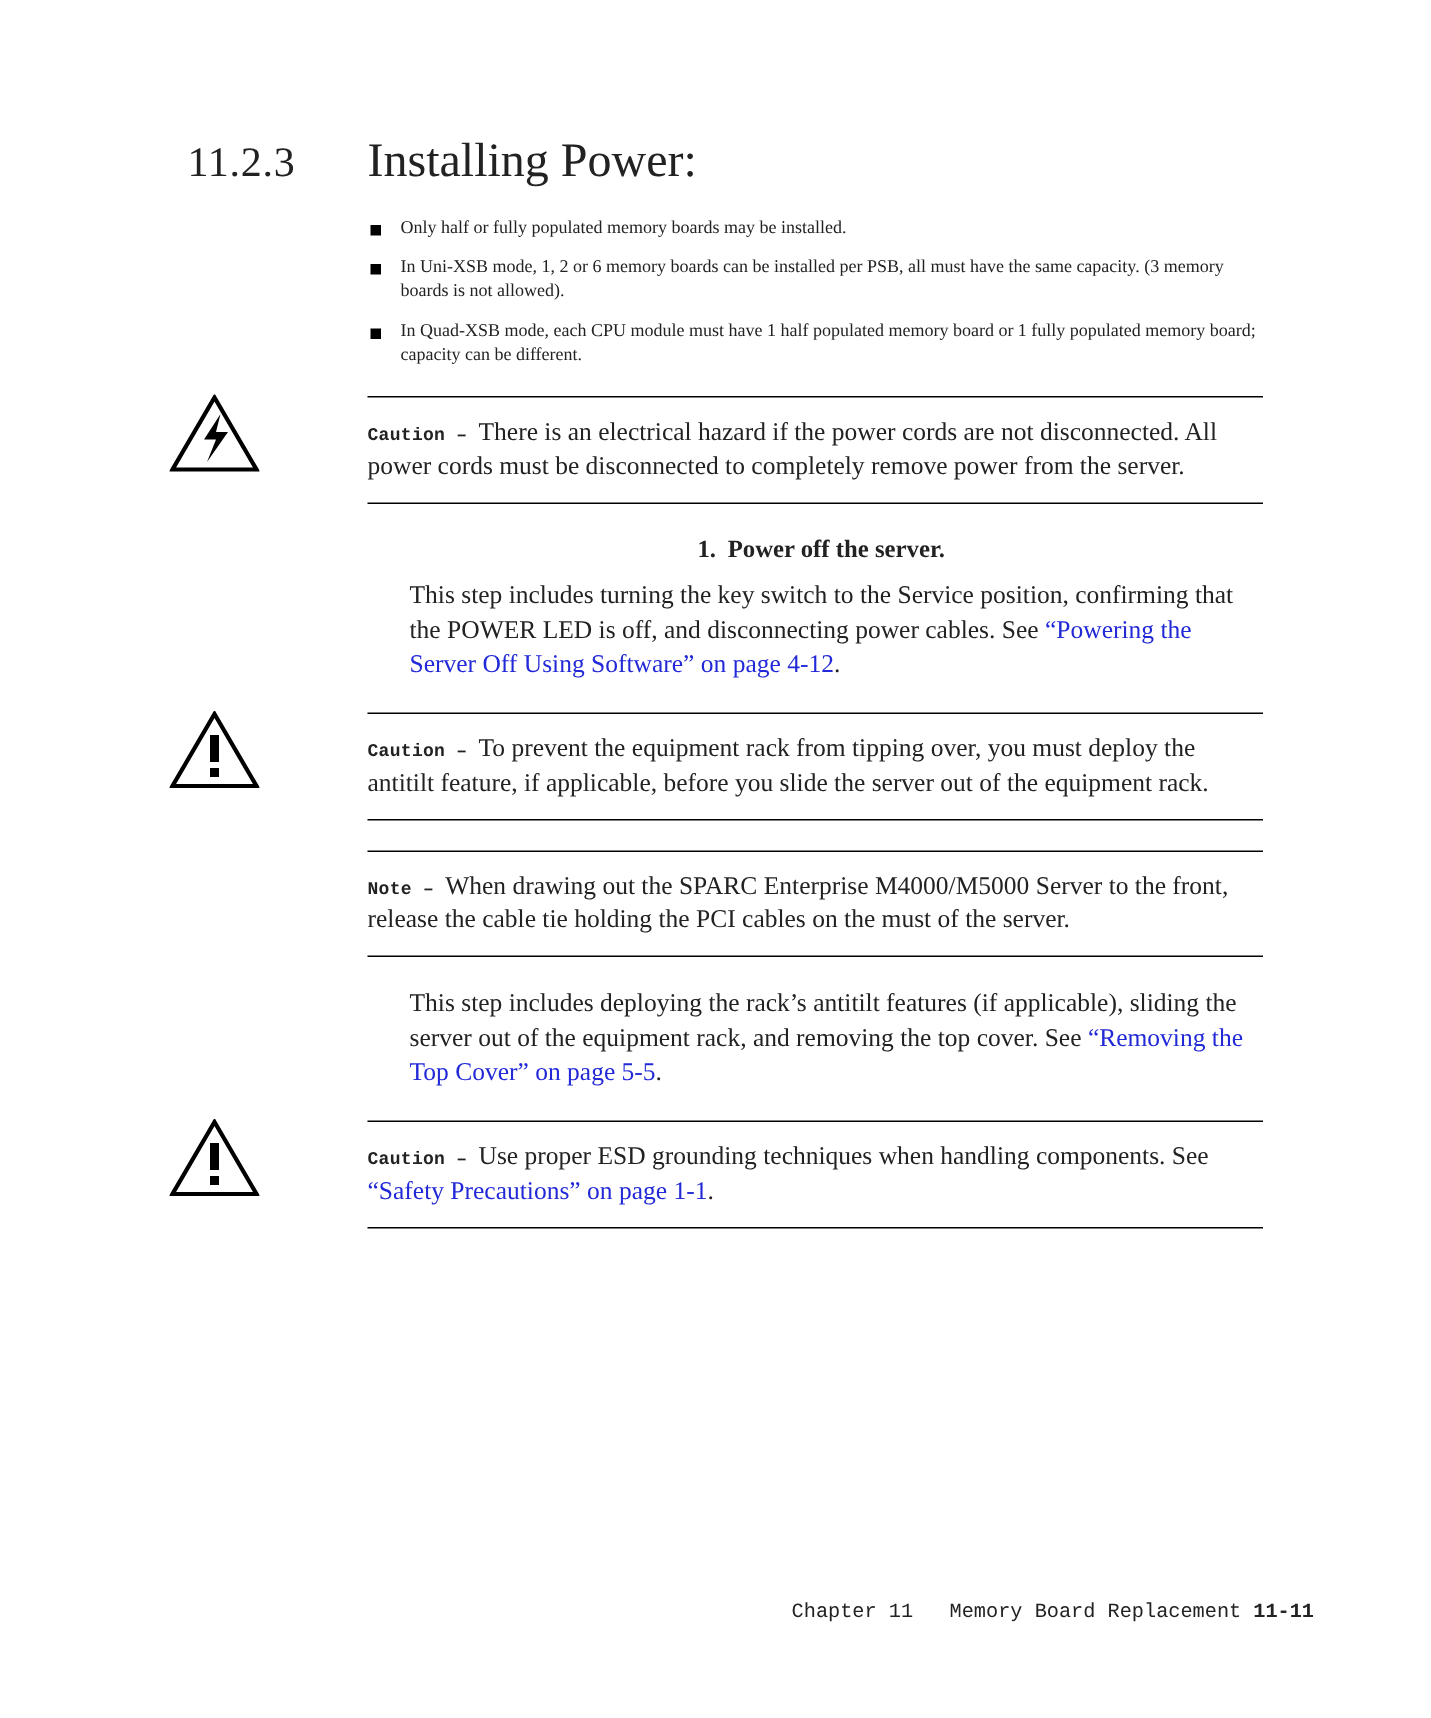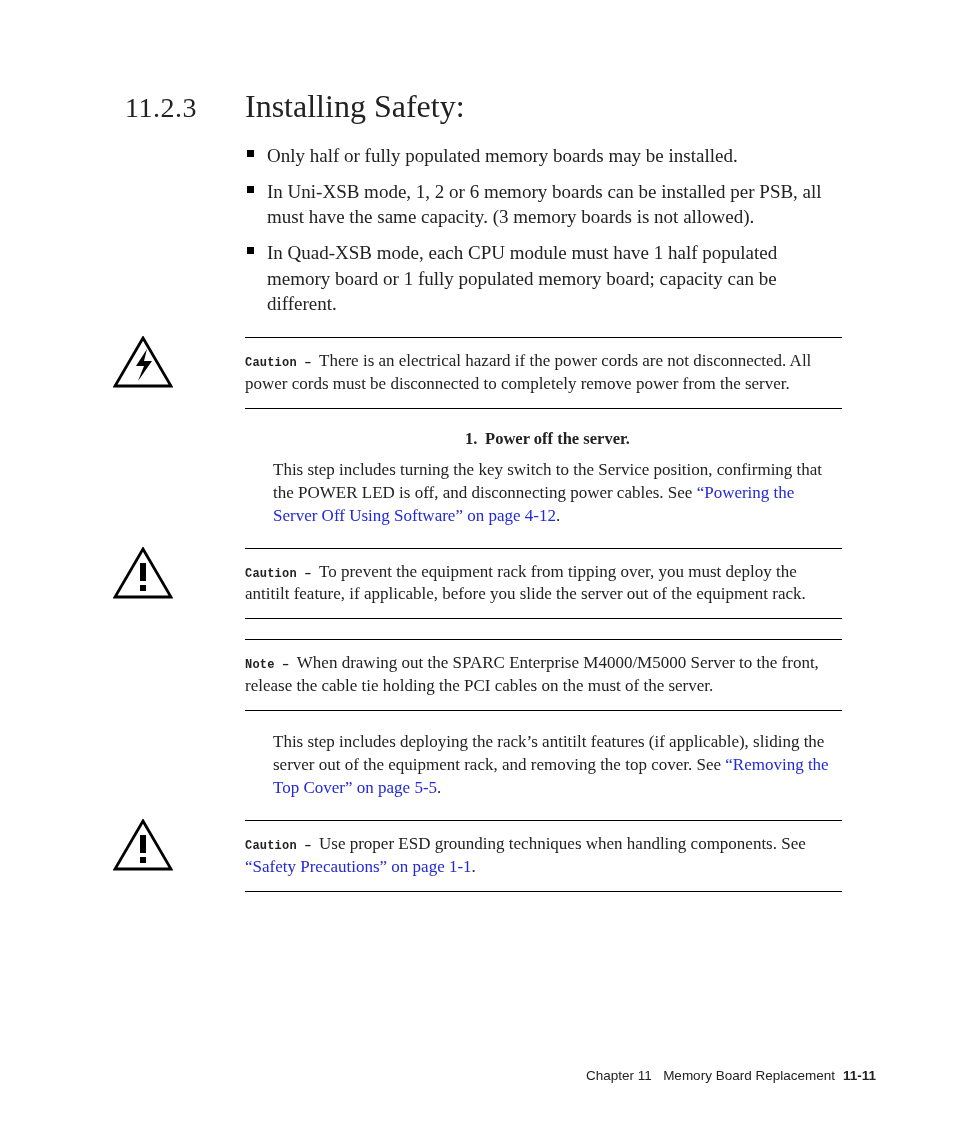--- a/index.html
+++ b/index.html
@@ -48,21 +48,21 @@
 
   
   ul.square {
     list-style: none;
     margin: 0;
     padding: 0;
   }
   ul.square > li {
     position: relative;
     padding-left: 22px;
-    font-size: 19px;
+    font-size: 12px;
     line-height: 1.35;
     margin-bottom: 10px;
   }
   ul.square > li::before {
     content: "";
     position: absolute;
     left: 2px;
     top: 7px;
     width: 7px;
     height: 7px;
@@ -111,34 +111,34 @@
     line-height: 1.35;
   }
   a.link { color: #2229d6; text-decoration: none; }
 
   
   .footer {
     position: absolute;
     bottom: 62px;
     right: 70px;
     font-size: 13.5px;
-    font-family: Liberation Sans, sans-serif;
+    font-family: Liberation Mono, monospace;
     text-align: right;
   }
   .footer .pageno { font-weight: 700; margin-left: 8px; }
 </style>
 </head>
 <body>
 
 <div class="page">
   <div class="content">
 
     <div class="sect-heading first">
       <div class="sect-number">11.2.3</div>
-      <div class="sect-title">Installing Safety:</div>
+      <div class="sect-title">Installing Power:</div>
     </div>
 
     <div class="body-col">
       <ul class="square">
         <li>Only half or fully populated memory boards may be installed.</li>
         <li>In Uni-XSB mode, 1, 2 or 6 memory boards can be installed per PSB, all must have the same capacity. (3 memory boards is not allowed).</li>
         <li>In Quad-XSB mode, each CPU module must have 1 half populated memory board or 1 fully populated memory board; capacity can be different.</li>
       </ul>
     </div>
 

